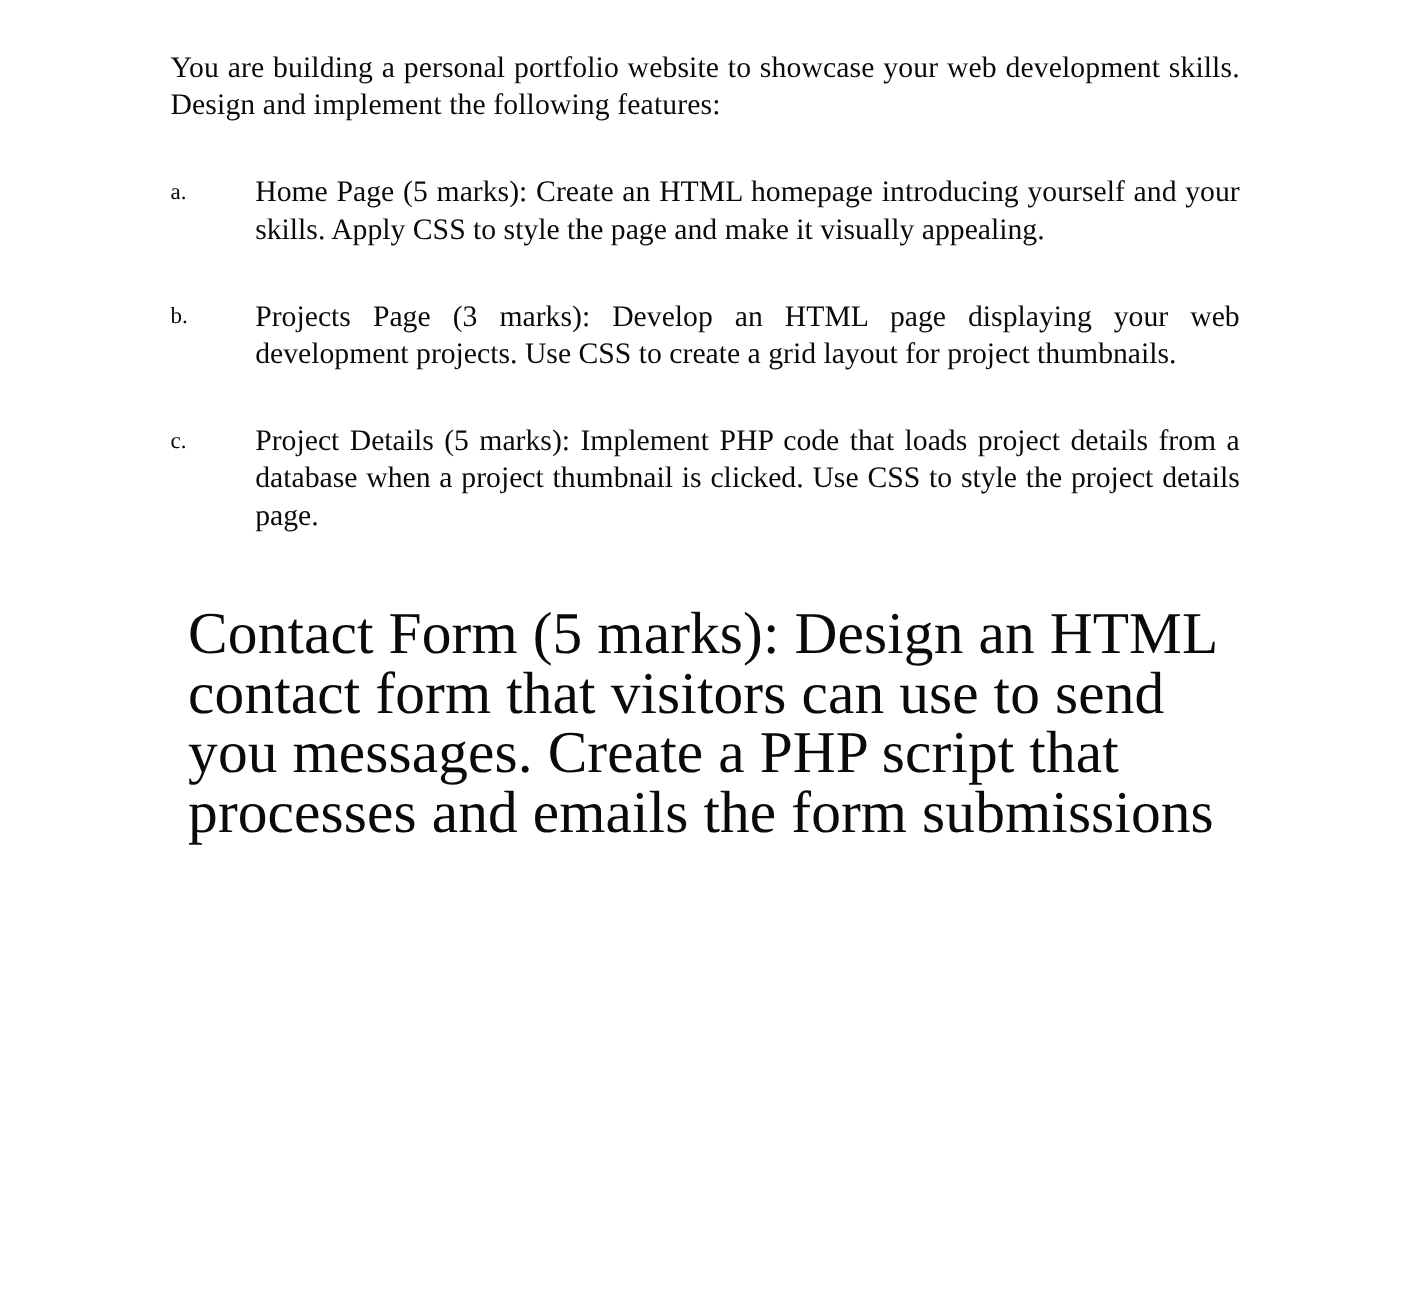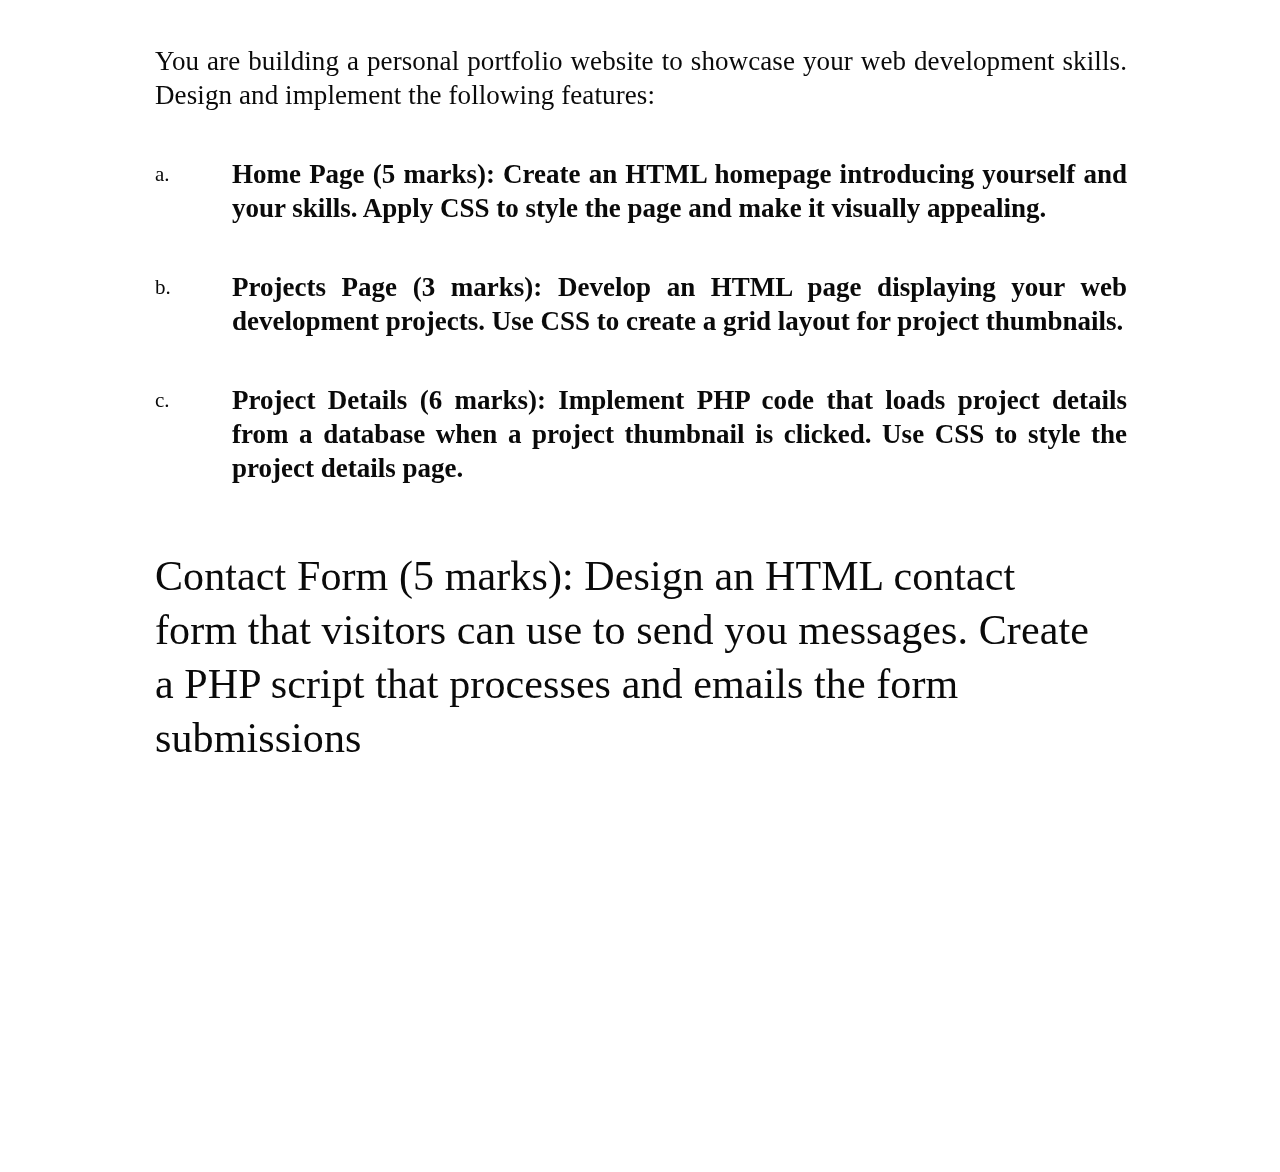--- a/index.html
+++ b/index.html
@@ -66,34 +66,33 @@
     top: 0;
     width: 72px;
     font-size: 21px;
     line-height: 34px;
     text-align: left;
   }
   
   .item-text {
     display: block;
     text-indent: -50px;
-    font-weight: bold;
   }
   .list-item .item-text::before {
     content: "";
     display: inline-block;
     width: 50px;
   }
 
   
   .closing {
-    font-size: 42px;
+    font-size: 54px;
     line-height: 54px;
     text-align: left;
-    margin: 0;
+    margin: 16px;
     margin-top: 64px;
     width: 950px;
     letter-spacing: 0.1px;
   }
 </style>
 </head>
 <body>
 
 <div class="page">
   <div class="content">
@@ -107,21 +106,21 @@
         <span class="item-text">Home Page (5 marks): Create an HTML homepage introducing yourself and your skills. Apply CSS to style the page and make it visually appealing.</span>
       </li>
 
       <li class="list-item">
         <span class="marker">b.</span>
         <span class="item-text">Projects Page (3 marks): Develop an HTML page displaying your web development projects. Use CSS to create a grid layout for project thumbnails.</span>
       </li>
 
       <li class="list-item">
         <span class="marker">c.</span>
-        <span class="item-text">Project Details (6 marks): Implement PHP code that loads project details from a database when a project thumbnail is clicked. Use CSS to style the project details page.</span>
+        <span class="item-text">Project Details (5 marks): Implement PHP code that loads project details from a database when a project thumbnail is clicked. Use CSS to style the project details page.</span>
       </li>
 
     </ol>
 
     <p class="closing">Contact Form (5 marks): Design an HTML contact form that visitors can use to send you messages. Create a PHP script that processes and emails the form submissions</p>
 
   </div>
 </div>
 
 </body></html>

